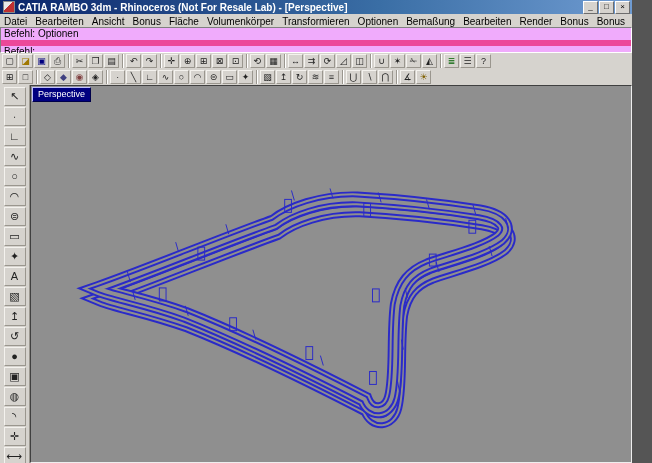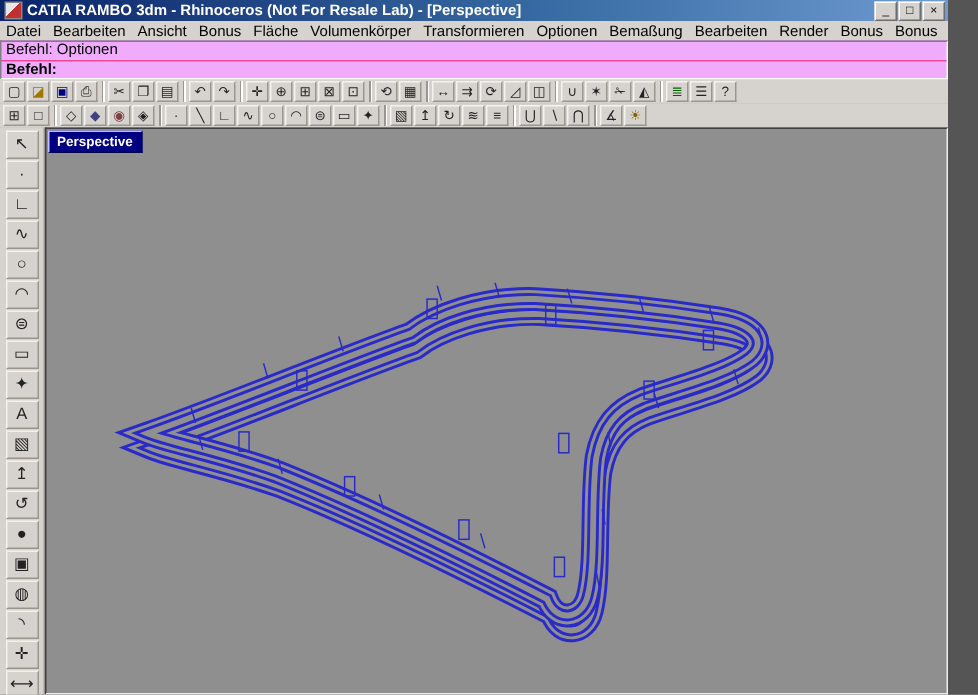--- a/index.html
+++ b/index.html
@@ -21,21 +21,21 @@
 
   
   .menubar{position:absolute;left:0;top:14px;right:0;height:13px;display:flex;align-items:flex-end;
            background:#d6d3ce;border-bottom:3px solid #a21caf;}
   .menu-item{padding:0 4px;font-size:10px;white-space:nowrap;}
 
   
   .command-area{position:absolute;left:0;top:27px;right:0;height:26px;background:#f0abfc;
                 border:1px solid;border-color:#808080 #fff #fff #808080;box-sizing:border-box;}
   .cmd-line{height:12px;line-height:12px;padding-left:3px;font-size:10px;white-space:nowrap;}
-  .cmd-prompt{border-top:1px solid #ec4899;font-weight:bold;}
+  .cmd-prompt{border-top:6px solid #ec4899;}
 
   
   .toolbar{position:absolute;left:0;right:0;height:16px;background:#d6d3ce;display:flex;
            align-items:center;border-bottom:1px solid #b8b5ae;padding-left:2px;}
   .toolbar.row1{top:53px;}
   .toolbar.row2{top:69px;}
   .tbtn{width:15px;height:14px;flex:0 0 auto;display:flex;align-items:center;justify-content:center;
         font-size:9px;line-height:1;color:#222;background:#d6d3ce;
         border:1px solid;border-color:#f4f2ee #9a968e #9a968e #f4f2ee;margin-right:1px;box-sizing:border-box;}
   .toolbar [data-name="separator"],.side-toolbar [data-name="separator"]{
@@ -45,21 +45,21 @@
   
   .side-toolbar{position:absolute;left:0;top:85px;bottom:0;width:30px;background:#d6d3ce;
                 display:flex;flex-direction:column;align-items:center;padding-top:2px;
                 border-right:1px solid #9a968e;box-sizing:border-box;}
   .sbtn{width:22px;height:19px;flex:0 0 auto;display:flex;align-items:center;justify-content:center;
         font-size:11px;line-height:1;color:#222;background:#d6d3ce;
         border:1px solid;border-color:#f4f2ee #9a968e #9a968e #f4f2ee;margin-bottom:1px;box-sizing:border-box;}
 
   
   .viewport{position:absolute;left:30px;top:85px;right:0;bottom:0;background:#8f8f8f;
-            border:1px solid;border-color:#404040 #eee #eee #404040;box-sizing:border-box;overflow:hidden;font-weight:bold;}
+            border:1px solid;border-color:#404040 #eee #eee #404040;box-sizing:border-box;overflow:hidden;}
   .viewport-label{position:absolute;left:1px;top:1px;background:#000080;color:#fff;
                   font-size:9px;padding:1px 5px 2px 5px;border:1px solid;
                   border-color:#c0c0ff #00004a #00004a #c0c0ff;z-index:2;}
   .viewport svg{position:absolute;left:0;top:0;width:100%;height:100%;}
 </style>
 </head>
 <body>
 
 <div class="screen" data-name="application-window">
 

